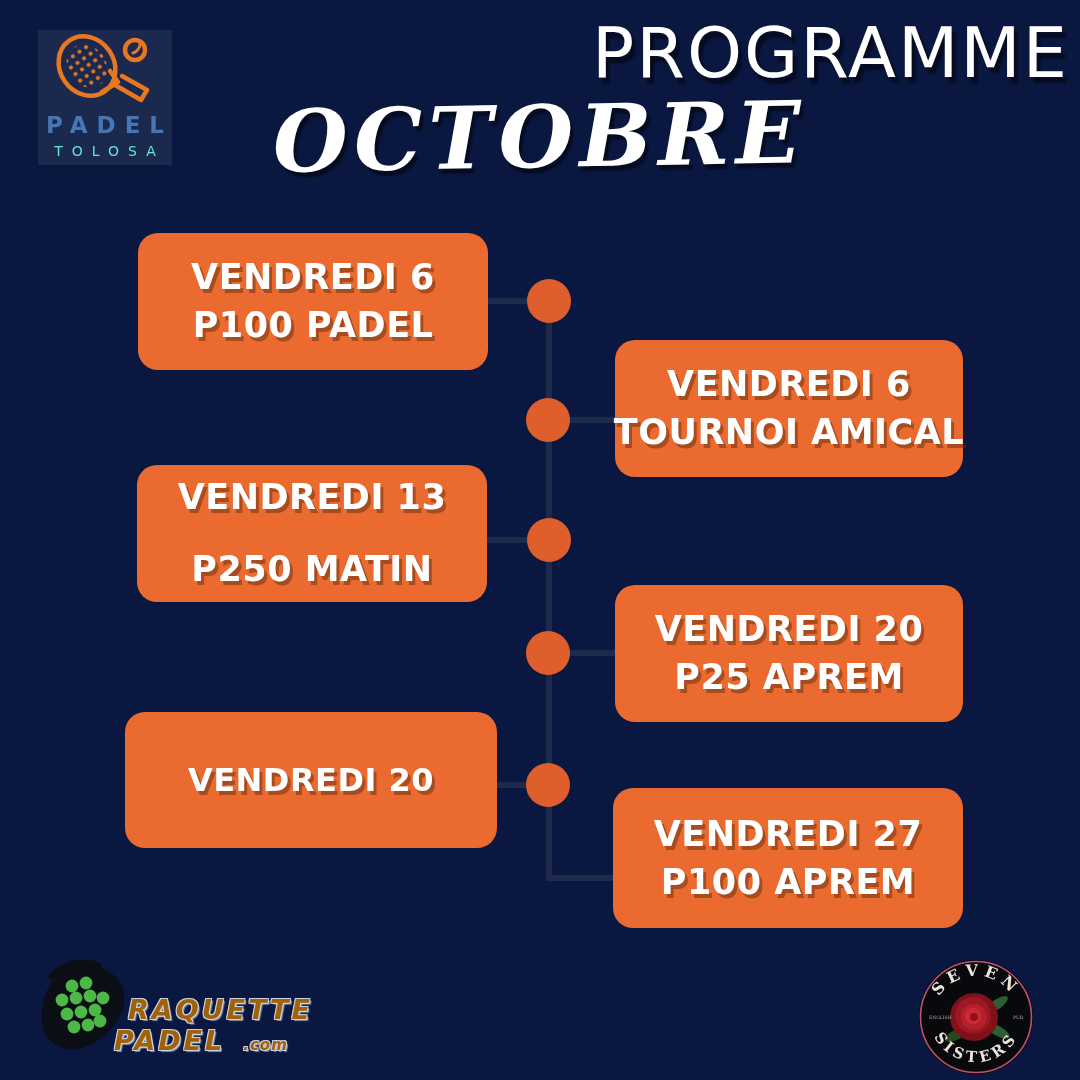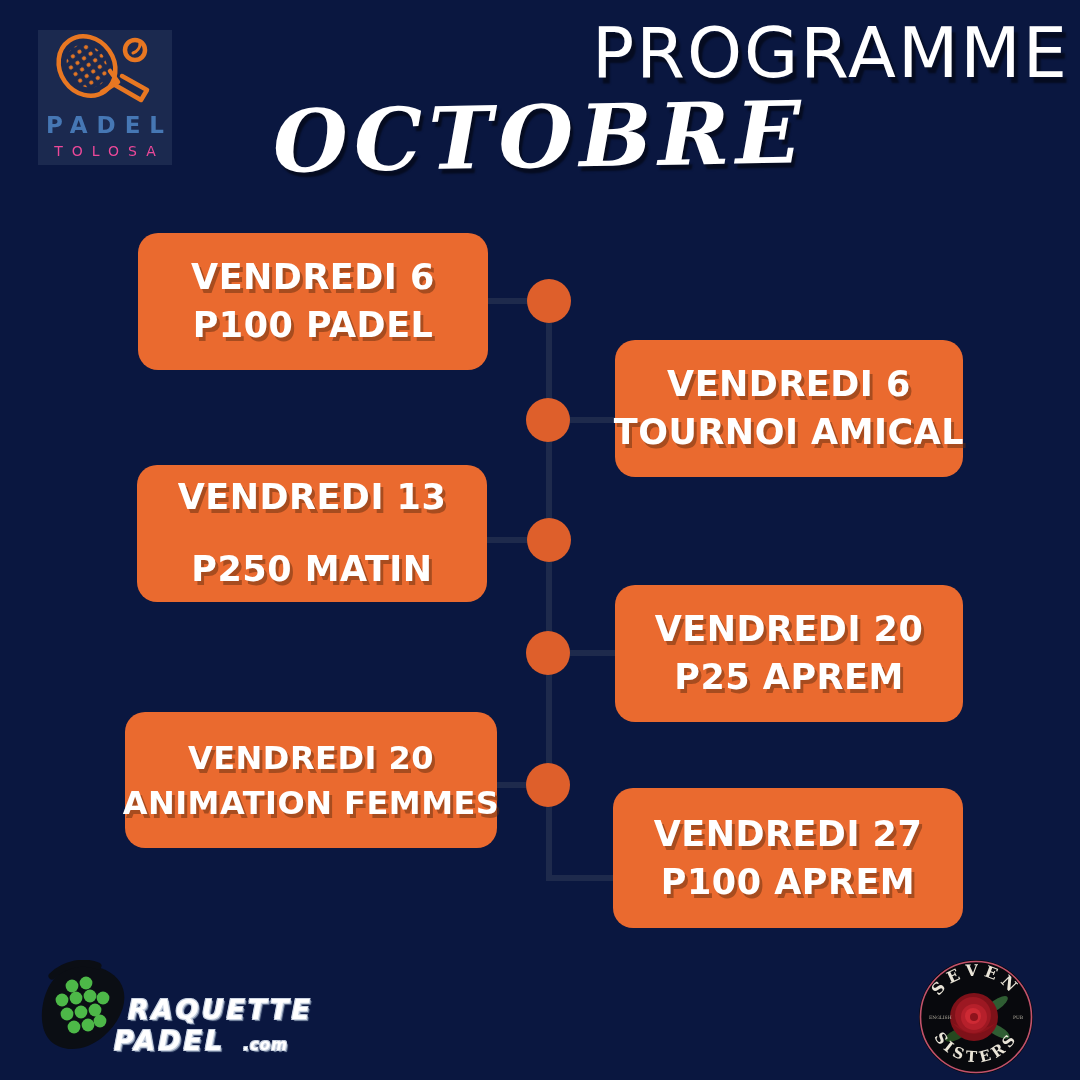--- a/index.html
+++ b/index.html
@@ -15,21 +15,21 @@
   .pt-logo{
     position:absolute;left:38px;top:30px;width:134px;height:135px;
     background:#1B294F;
     display:flex;flex-direction:column;align-items:center;
   }
   .pt-name{
     color:#4677B4;font-family:"DejaVu Sans",sans-serif;font-weight:bold;
     font-size:23px;letter-spacing:9px;padding-left:9px;line-height:1;margin-top:2px;
   }
   .pt-sub{
-    color:#ec4899;font-family:"DejaVu Sans",sans-serif;
+    color:#5eead4;font-family:"DejaVu Sans",sans-serif;
     font-size:14px;letter-spacing:9px;padding-left:9px;line-height:1;margin-top:7px;
   }
 
   
   .title{
     position:absolute;left:0;right:11px;top:18px;text-align:right;
     font-family:"DejaVu Sans",sans-serif;font-weight:normal;
     font-size:70px;line-height:1;letter-spacing:2px;color:#FFFFFF;
     text-shadow:4px 6px 2px rgba(0,0,0,.5);
   }
@@ -74,21 +74,21 @@
   .c4{left:615px;top:585px;width:348px;height:137px;}
   .c5{left:125px;top:712px;width:372px;height:136px;font-size:32px;}
   .c6{left:613px;top:788px;width:350px;height:140px;}
 
   
   .rq-logo{position:absolute;left:34px;top:958px;width:300px;height:115px;}
   .rq-blob{position:absolute;left:0;top:2px;}
   .rq-text{
     position:absolute;left:94px;top:38px;
     font-family:"DejaVu Sans",sans-serif;font-weight:bold;font-style:italic;
-    color:#ffffff;line-height:1;
+    color:#a16207;line-height:1;
   }
   .rq-l1,.rq-l2{
     text-shadow:-1px -1px 0 #C9D2E0,1px -1px 0 #C9D2E0,-1px 1px 0 #C9D2E0,
                  1px 1px 0 #C9D2E0,2px 2px 1px #7C8CA6;
   }
   .rq-l1{font-size:27px;letter-spacing:3px;}
   .rq-l2{font-size:27px;letter-spacing:3px;margin-top:4px;margin-left:-14px;}
   .rq-com{font-size:15px;letter-spacing:1px;margin-left:18px;}
 
   
@@ -146,21 +146,20 @@
   <div class="card c3">
     <div>VENDREDI 13</div>
     <div>P250 MATIN</div>
   </div>
   <div class="card c4">
     <div>VENDREDI 20</div>
     <div>P25 APREM</div>
   </div>
   <div class="card c5">
     <div>VENDREDI 20</div>
-    <div>ANIMATION FEMMES</div>
   </div>
   <div class="card c6">
     <div>VENDREDI 27</div>
     <div>P100 APREM</div>
   </div>
 
   <div class="rq-logo">
     <svg class="rq-blob" width="100" height="100" viewBox="0 0 100 100">
       <path d="M28,12 C48,0 76,6 86,22 C96,38 88,60 70,76 C52,92 26,94 14,78 C2,62 8,24 28,12 Z" fill="#0B0E14"></path>
       <path d="M18,16 C30,4 50,0 64,6" stroke="#0B0E14" stroke-width="7" fill="none" stroke-linecap="round"></path>

